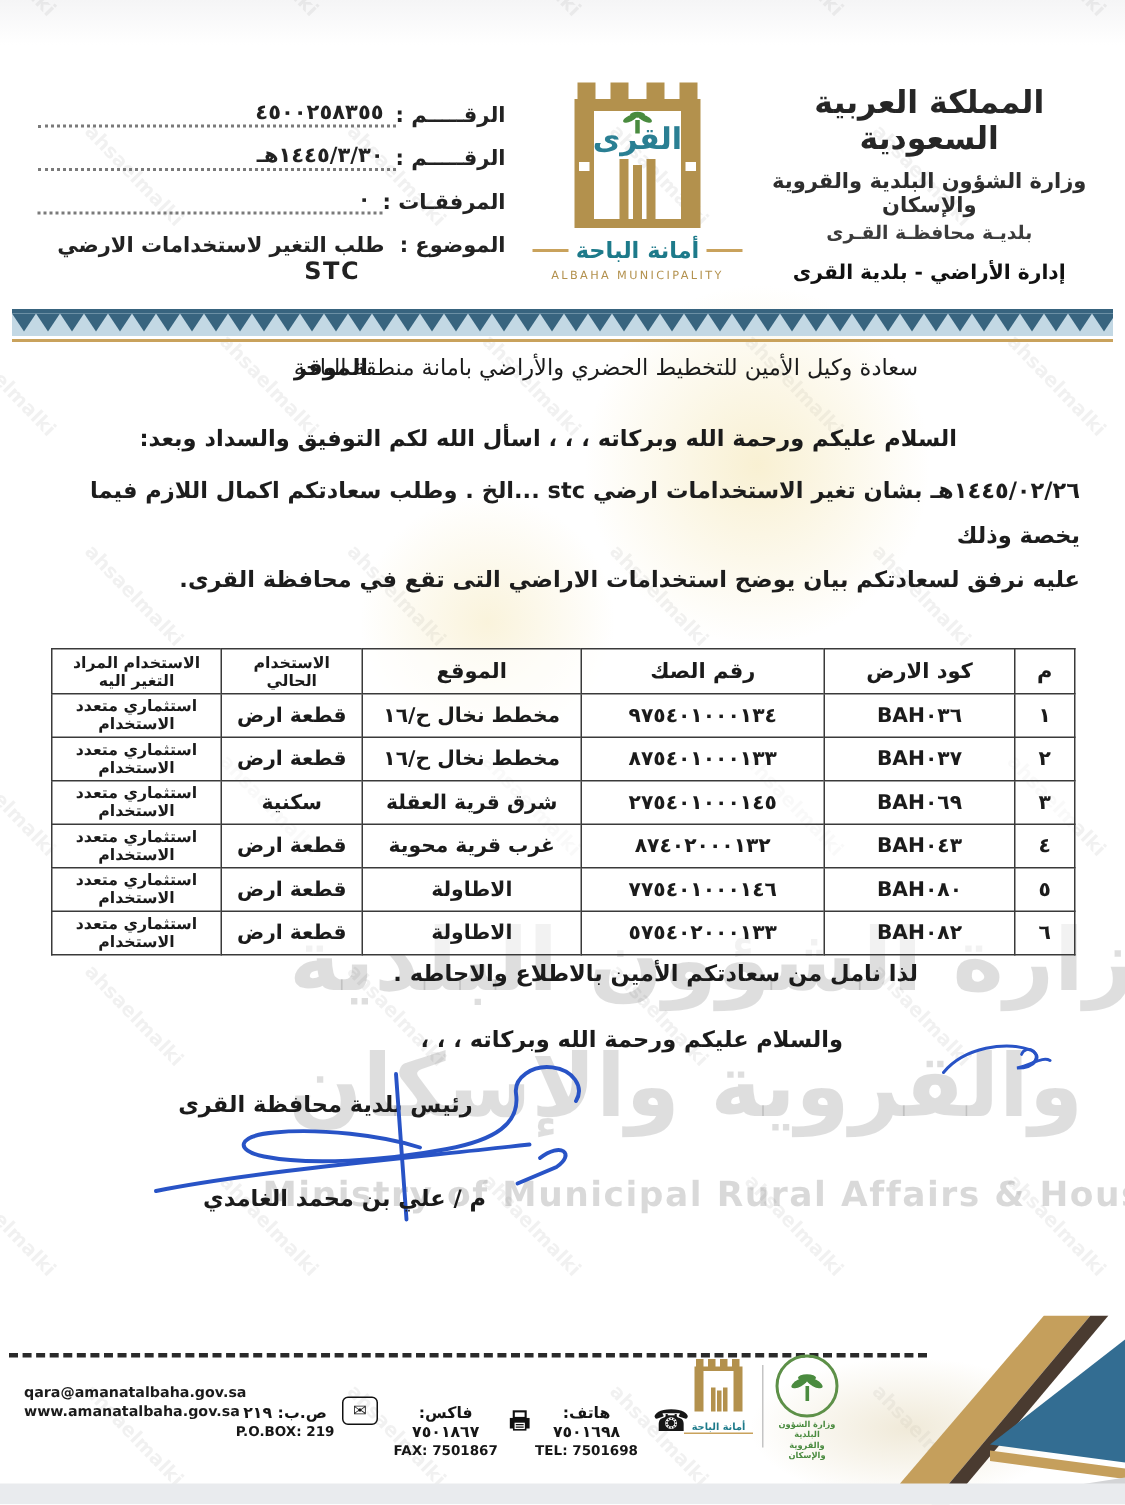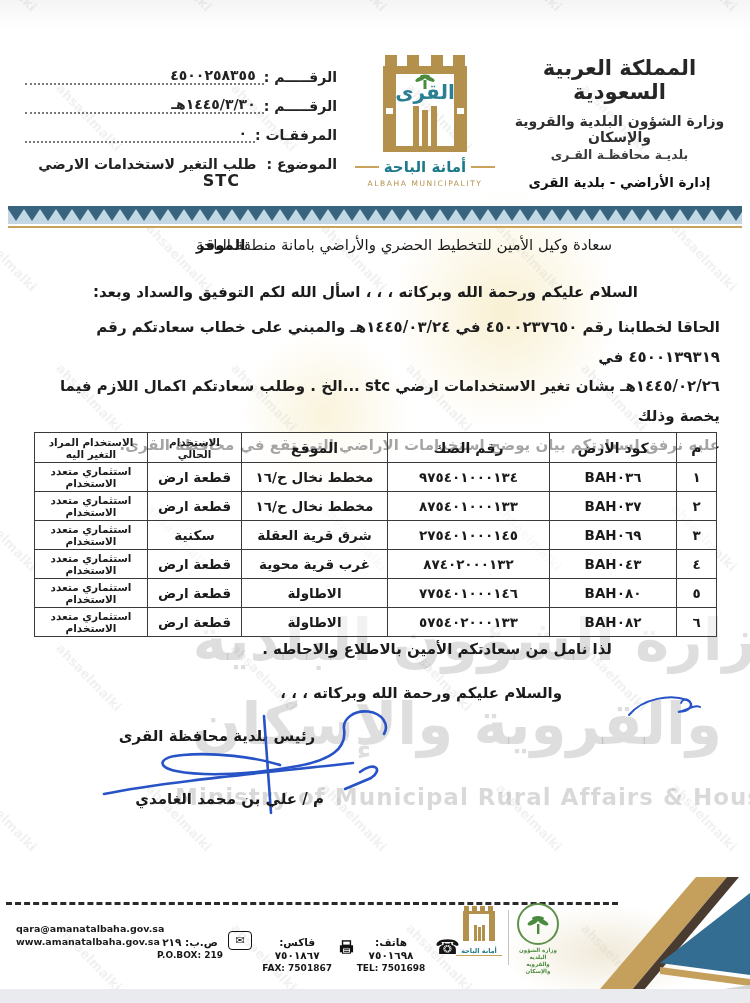--- a/index.html
+++ b/index.html
@@ -279,21 +279,20 @@
       <i></i>
       <i></i>
     </div>
   <div class="goldline"></div>
 
   <div class="addressee">سعادة وكيل الأمين للتخطيط الحضري والأراضي بامانة منطقة الباحة</div>
   <div class="muwaqqar">الموقر</div>
   <div class="salutation">السلام عليكم ورحمة الله وبركاته ، ، ، اسأل الله لكم التوفيق والسداد وبعد:</div>
 
   <div class="bodytext">
-    <div>الحاقا لخطابنا رقم ٤٥٠٠٢٣٧٦٥٠ في ١٤٤٥/٠٣/٢٤هـ والمبني على خطاب سعادتكم رقم ٤٥٠٠١٣٩٣١٩ في</div>
     <div>١٤٤٥/٠٢/٢٦هـ بشان تغير الاستخدامات ارضي stc ...الخ . وطلب سعادتكم اكمال اللازم فيما يخصة وذلك</div>
     <div>عليه نرفق لسعادتكم بيان يوضح استخدامات الاراضي التى تقع في محافظة القرى.</div>
   </div>
 
   <table class="landtable">
     <colgroup>
       <col style="width:40px">
         <col style="width:127px">
         <col style="width:162px">
       <col style="width:146px">

